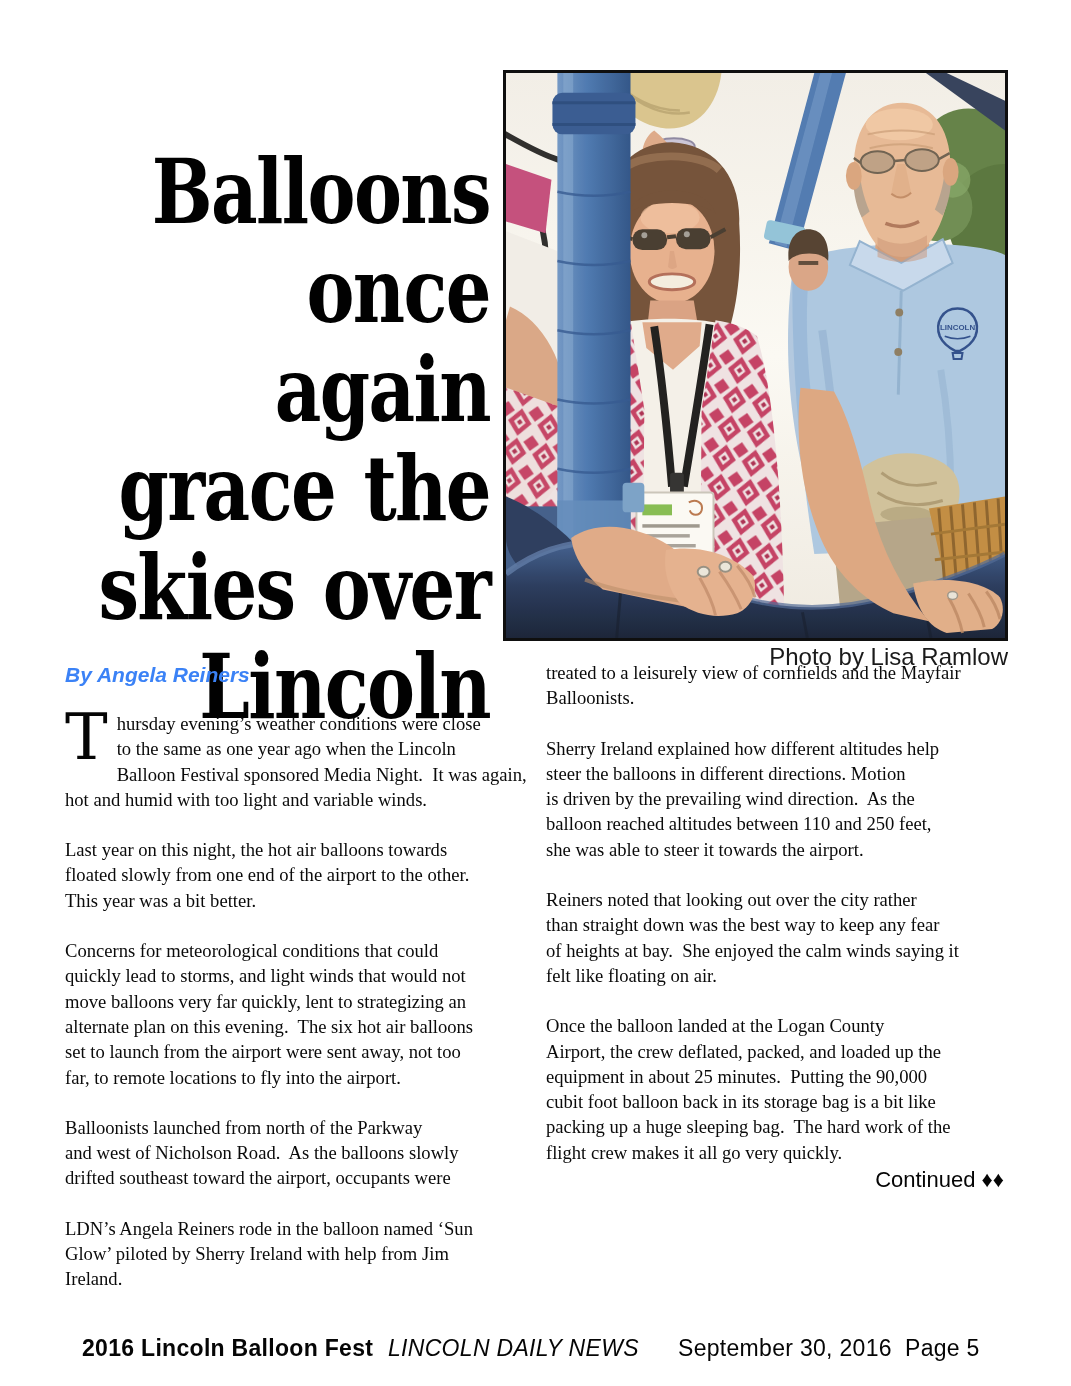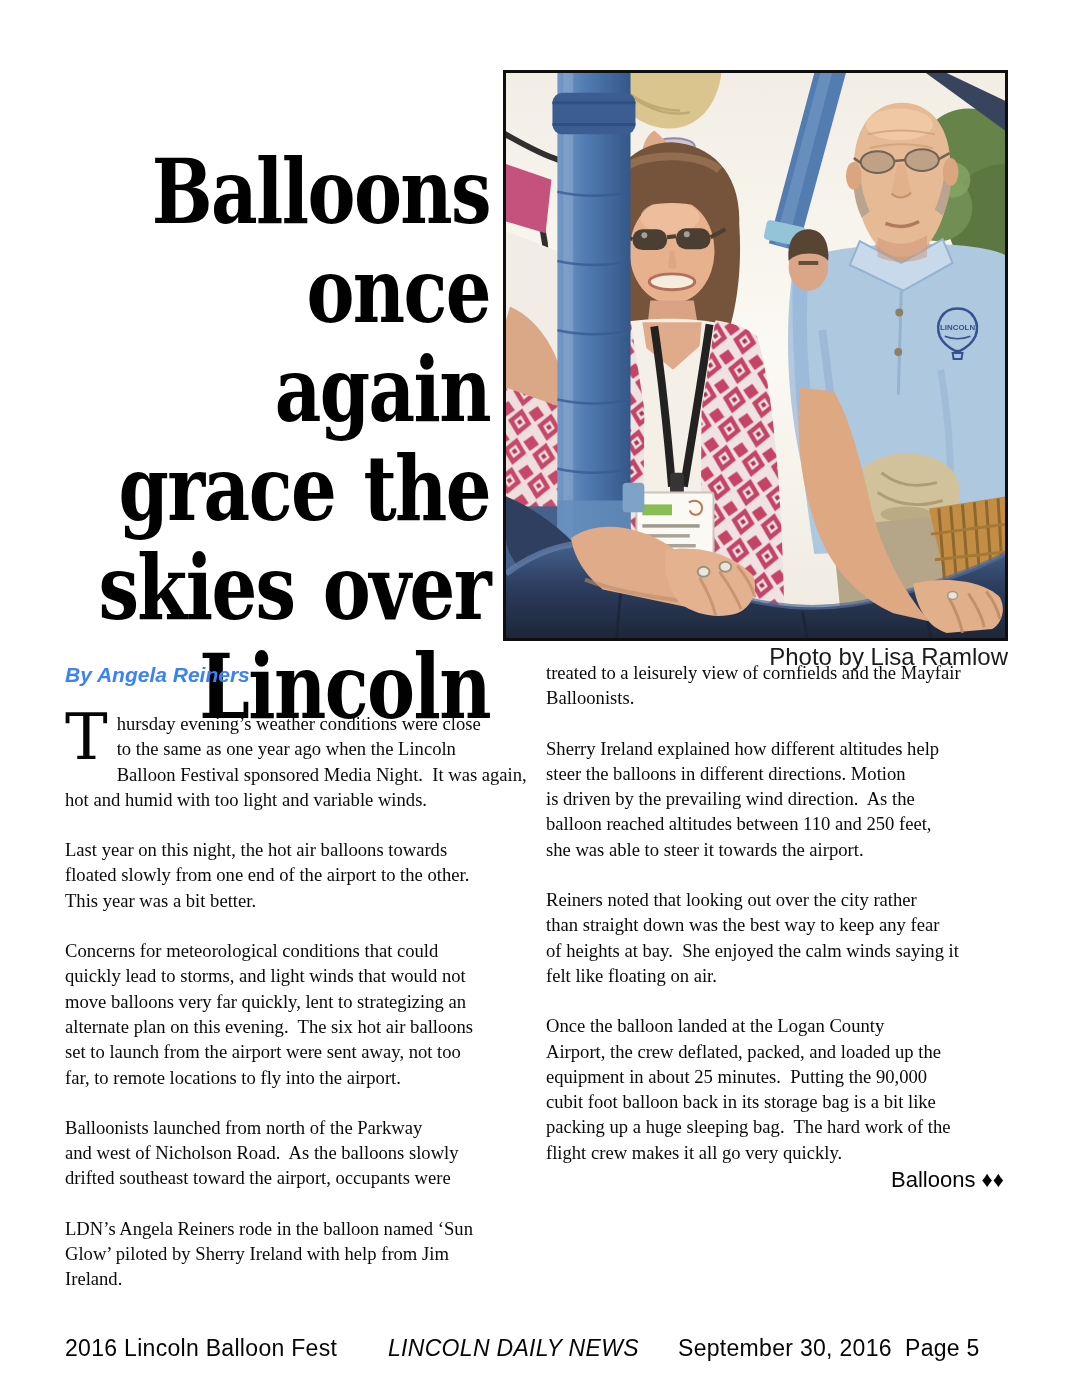--- a/index.html
+++ b/index.html
@@ -30,21 +30,21 @@
   .para{margin:0 0 25px 0;white-space:pre-wrap;}
   .para:last-of-type{margin-bottom:0;}
   .dropcap{float:left;font-family:"DejaVu Serif",serif;font-size:64px;line-height:50px;
     padding:1px 9px 0 0;color:#050505;}
   .continued{text-align:right;padding-right:18px;margin-top:2px;
     font-family:"Liberation Sans",sans-serif;font-size:22px;color:#050505;}
 
   
   .footer-item{position:absolute;top:1327px;font-family:"Liberation Sans",sans-serif;
     font-size:23px;color:#050505;letter-spacing:0.3px;}
-  .f-event{left:65px;font-weight:normal;}
+  .f-event{left:82px;font-weight:bold;}
   .f-pub{left:388px;font-weight:normal;font-style:italic;}
   .f-date{left:678px;font-weight:normal;}
   .f-page{left:905px;font-weight:normal;}
 </style>
 </head>
 <body>
 
 <div class="page">
 
   <h1 class="headline">Balloons
@@ -287,21 +287,21 @@
     <p class="para">Reiners noted that looking out over the city rather
 than straight down was the best way to keep any fear
 of heights at bay.  She enjoyed the calm winds saying it
 felt like floating on air.</p>
     <p class="para">Once the balloon landed at the Logan County
 Airport, the crew deflated, packed, and loaded up the
 equipment in about 25 minutes.  Putting the 90,000
 cubit foot balloon back in its storage bag is a bit like
 packing up a huge sleeping bag.  The hard work of the
 flight crew makes it all go very quickly.</p>
-    <div class="continued">Balloons ♦♦</div>
+    <div class="continued">Continued ♦♦</div>
   </div>
 
   <footer>
     <span class="footer-item f-event">2016 Lincoln Balloon Fest</span>
     <span class="footer-item f-pub">LINCOLN DAILY NEWS</span>
     <span class="footer-item f-date">September 30, 2016</span>
     <span class="footer-item f-page">Page 5</span>
   </footer>
 
 </div>

